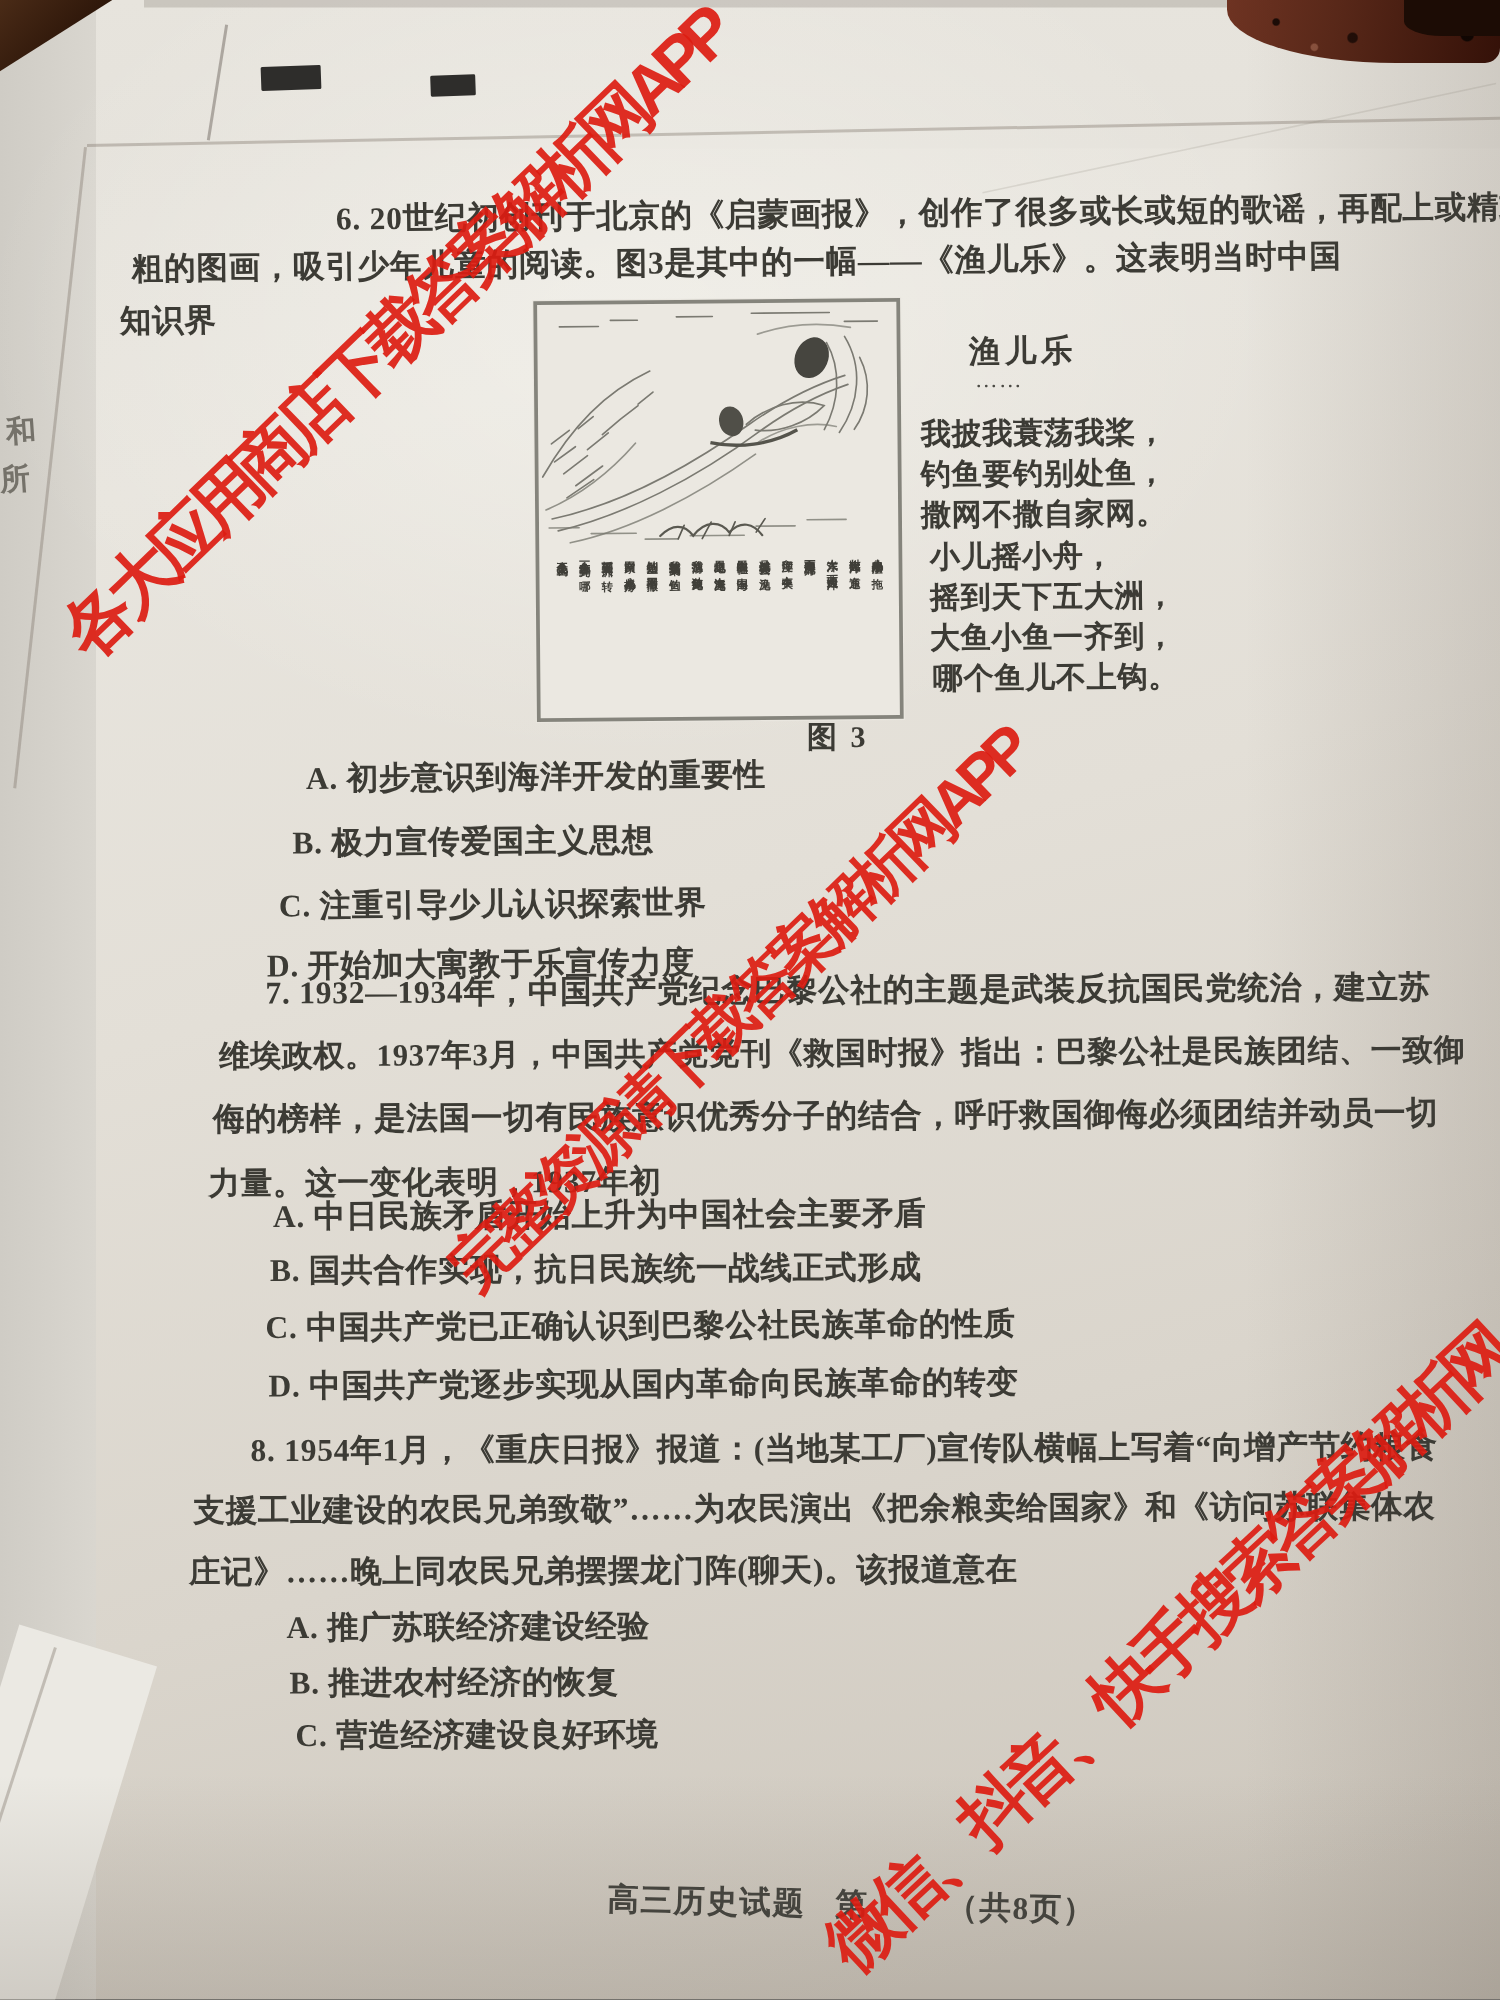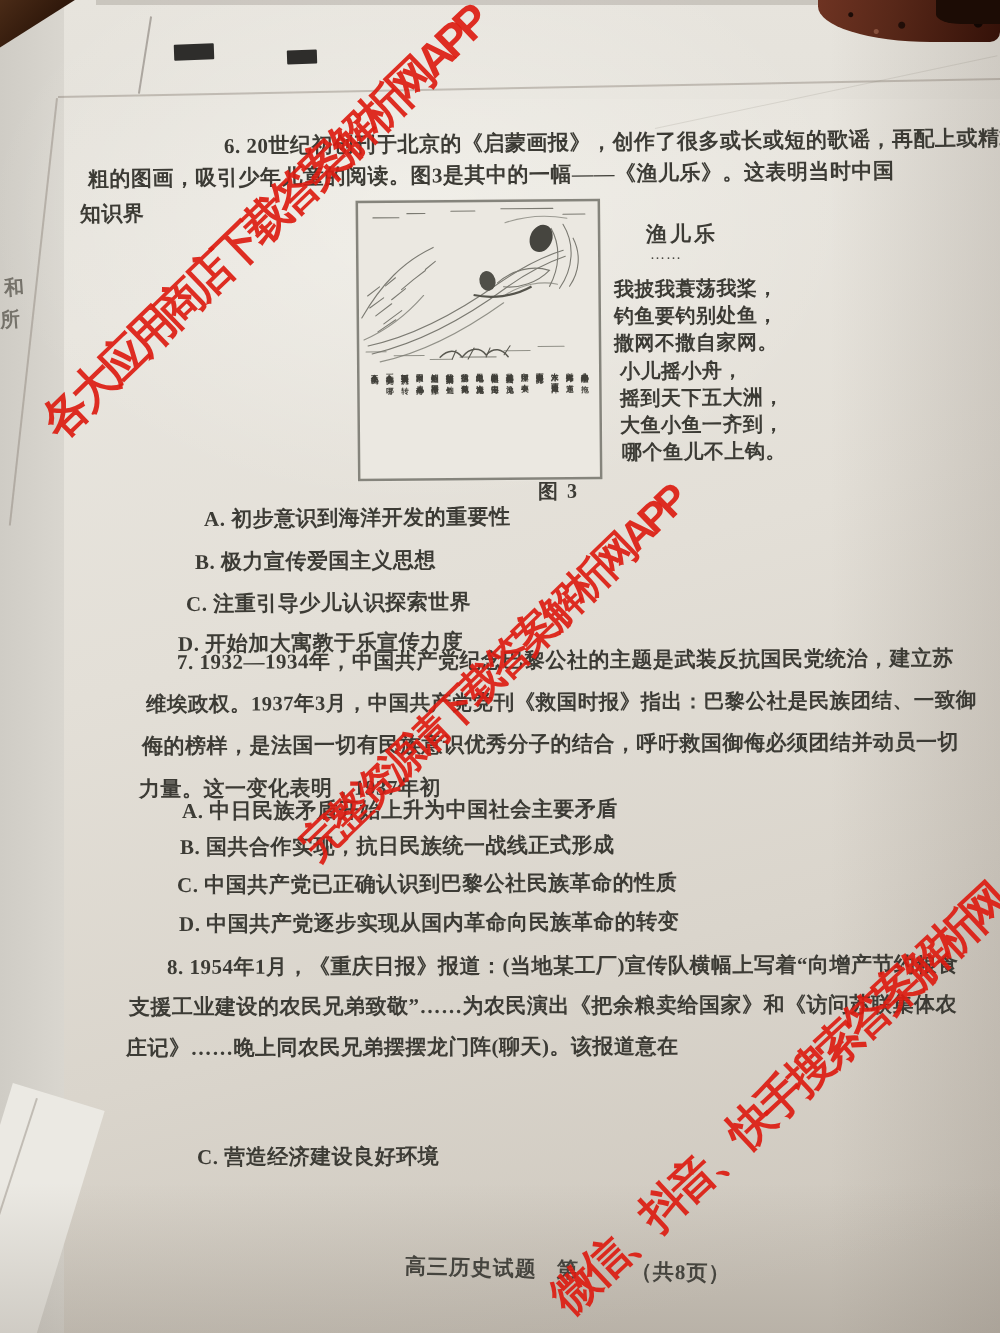--- a/index.html
+++ b/index.html
@@ -181,20 +181,22 @@
   <div class="ln r3" style="left:142px;top:732px;">侮的榜样，是法国一切有民族意识优秀分子的结合，呼吁救国御侮必须团结并动员一切</div>
   <div class="ln r3" style="left:139px;top:775px;">力量。这一变化表明，1937年初</div>
   <div class="ln r3" style="left:182px;top:797px;">A. 中日民族矛盾开始上升为中国社会主要矛盾</div>
   <div class="ln r3" style="left:180px;top:833px;">B. 国共合作实现，抗日民族统一战线正式形成</div>
   <div class="ln r3" style="left:177px;top:871px;">C. 中国共产党已正确认识到巴黎公社民族革命的性质</div>
   <div class="ln r3" style="left:179px;top:910px;">D. 中国共产党逐步实现从国内革命向民族革命的转变</div>
 
   <div class="ln r2" style="left:167px;top:953px;">8. 1954年1月，《重庆日报》报道：(当地某工厂)宣传队横幅上写着“向增产节约粮食</div>
   <div class="ln r2" style="left:129px;top:993px;">支援工业建设的农民兄弟致敬”……为农民演出《把余粮卖给国家》和《访问苏联集体农</div>
   <div class="ln r2" style="left:126px;top:1034px;">庄记》……晚上同农民兄弟摆摆龙门阵(聊天)。该报道意在</div>
+  <div class="ln r2" style="left:191px;top:1071px;">A. 推广苏联经济建设经验</div>
+  <div class="ln r2" style="left:193px;top:1108px;">B. 推进农村经济的恢复</div>
   <div class="ln r2" style="left:197px;top:1143px;">C. 营造经济建设良好环境</div>
 
   <div class="footer">
     <span>高三历史试题</span><span class="sp1"></span><span>第</span><span class="sp2"></span><span>（共8页）</span>
   </div>
 
   <div class="wm wm1">各大应用商店下载答案解析网APP</div>
   <div class="wm wm2">完整资源请下载答案解析网APP</div>
   <div class="wm wm3">微信、抖音、快手搜索答案解析网</div>
 

